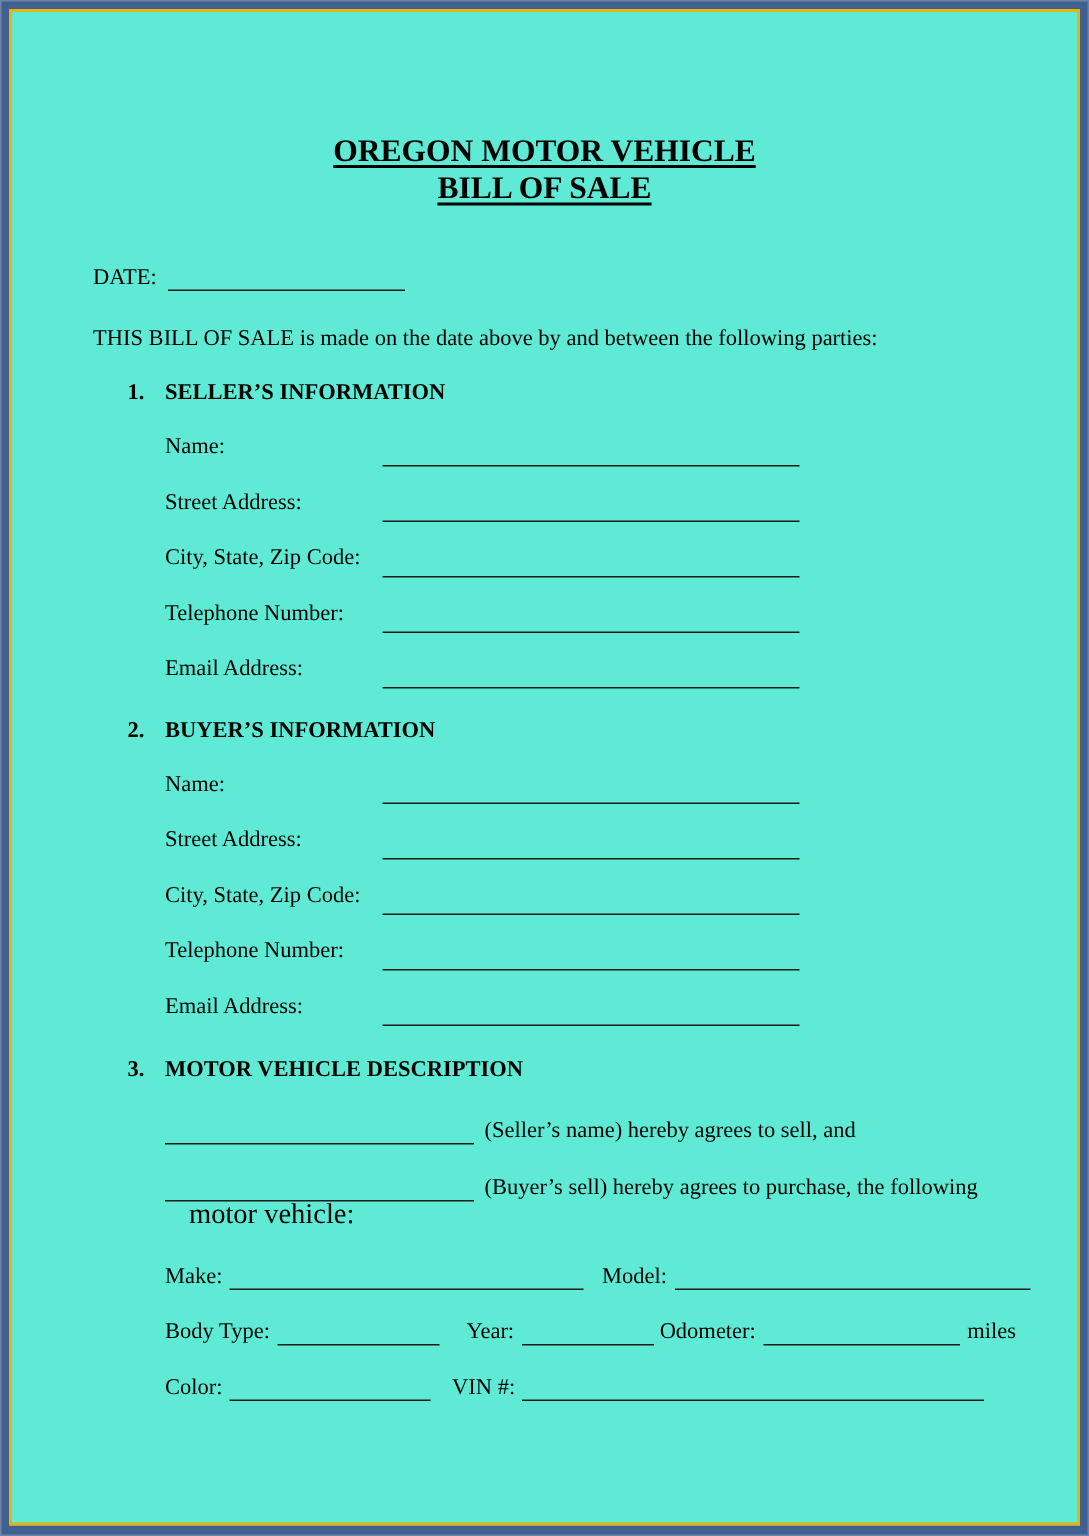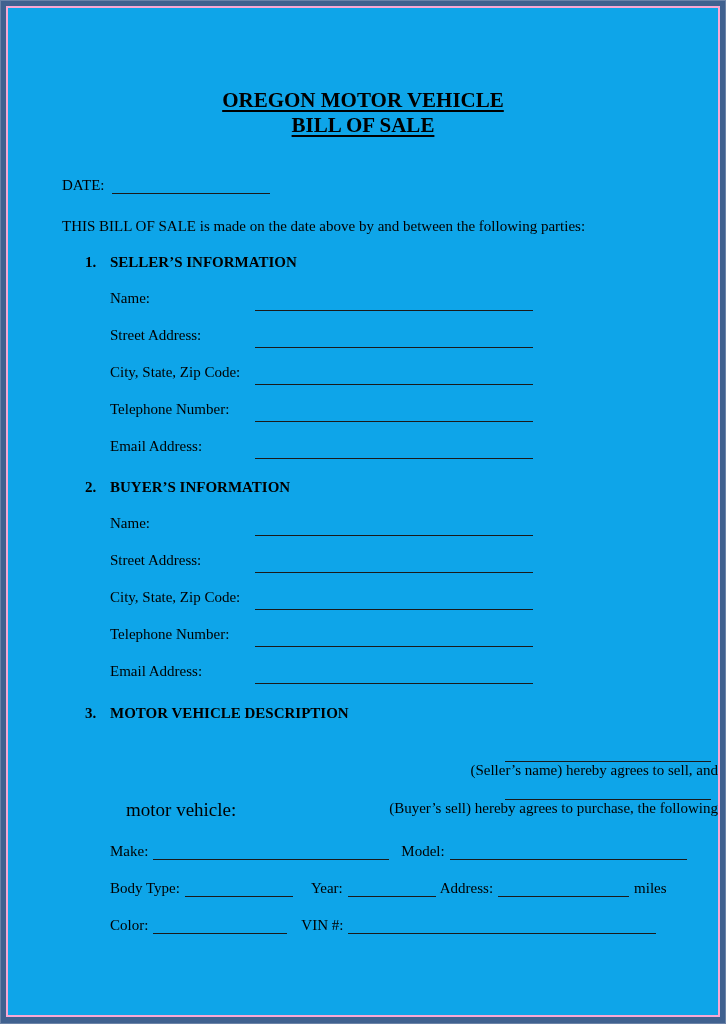--- a/index.html
+++ b/index.html
@@ -6,22 +6,22 @@
   .page {
     position:relative;
     width:726px; height:1024px;
     box-sizing:border-box;
     background:#40618F;
     border:1px solid #6b83a8;
   }
   .frame {
     position:absolute;
     left:5px; top:5px; right:5px; bottom:6px;
-    border:2px solid #f9a8d4;
-    background:#0ea5e9;
+    border:2px solid #eab308;
+    background:#5eead4;
     box-sizing:border-box;
     font-family:"Liberation Serif","DejaVu Serif",serif;
     color:#000000;
     overflow:hidden;
   }
   .title {
     margin-top:80px;
     text-align:center;
     font-weight:bold;
     font-size:21px;
@@ -67,21 +67,20 @@
   .fline {
     width:278px; height:20px;
     border-bottom:1.4px solid #1a1a1a;
   }
   .clause {
     display:flex; align-items:flex-end;
     margin-left:102px;
     height:22px;
     font-size:15px;
     white-space:nowrap;
-    flex-direction:column;
   }
   .clause.c1 { margin-top:19px; }
   .clause.c2 { margin-top:16px; }
   .clause-blank {
     width:206px; height:20px;
     border-bottom:1.4px solid #1a1a1a;
     margin-right:7px; flex-shrink:0;
   }
   .clause-cont {
     margin-left:118px;
@@ -205,21 +204,21 @@
       <span class="bl bl-make"></span>
       <span class="gap12">Model:</span>
       <span class="bl bl-model"></span>
     </div>
 
     <div class="vrow r-body">
       <span>Body Type:</span>
       <span class="bl bl-bodytype"></span>
       <span class="gap18">Year:</span>
       <span class="bl bl-year"></span>
-      <span class="gap4">Address:</span>
+      <span class="gap4">Odometer:</span>
       <span class="bl bl-odometer"></span>
       <span class="suffix">miles</span>
     </div>
 
     <div class="vrow r-color">
       <span>Color:</span>
       <span class="bl bl-color"></span>
       <span class="gap14">VIN #:</span>
       <span class="bl bl-vin"></span>
     </div>

